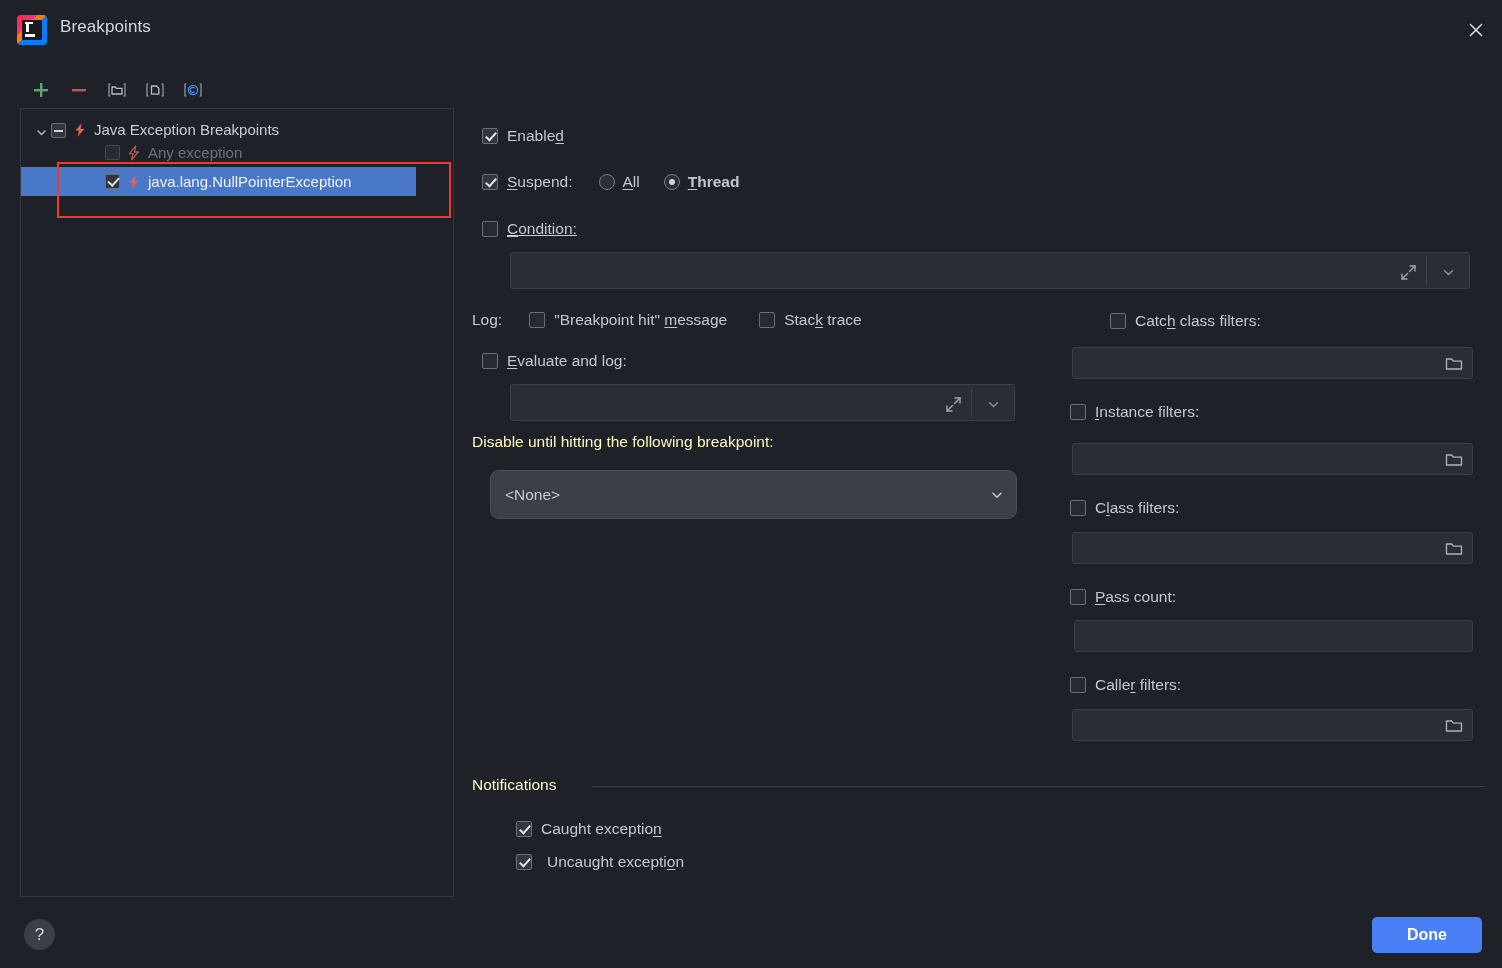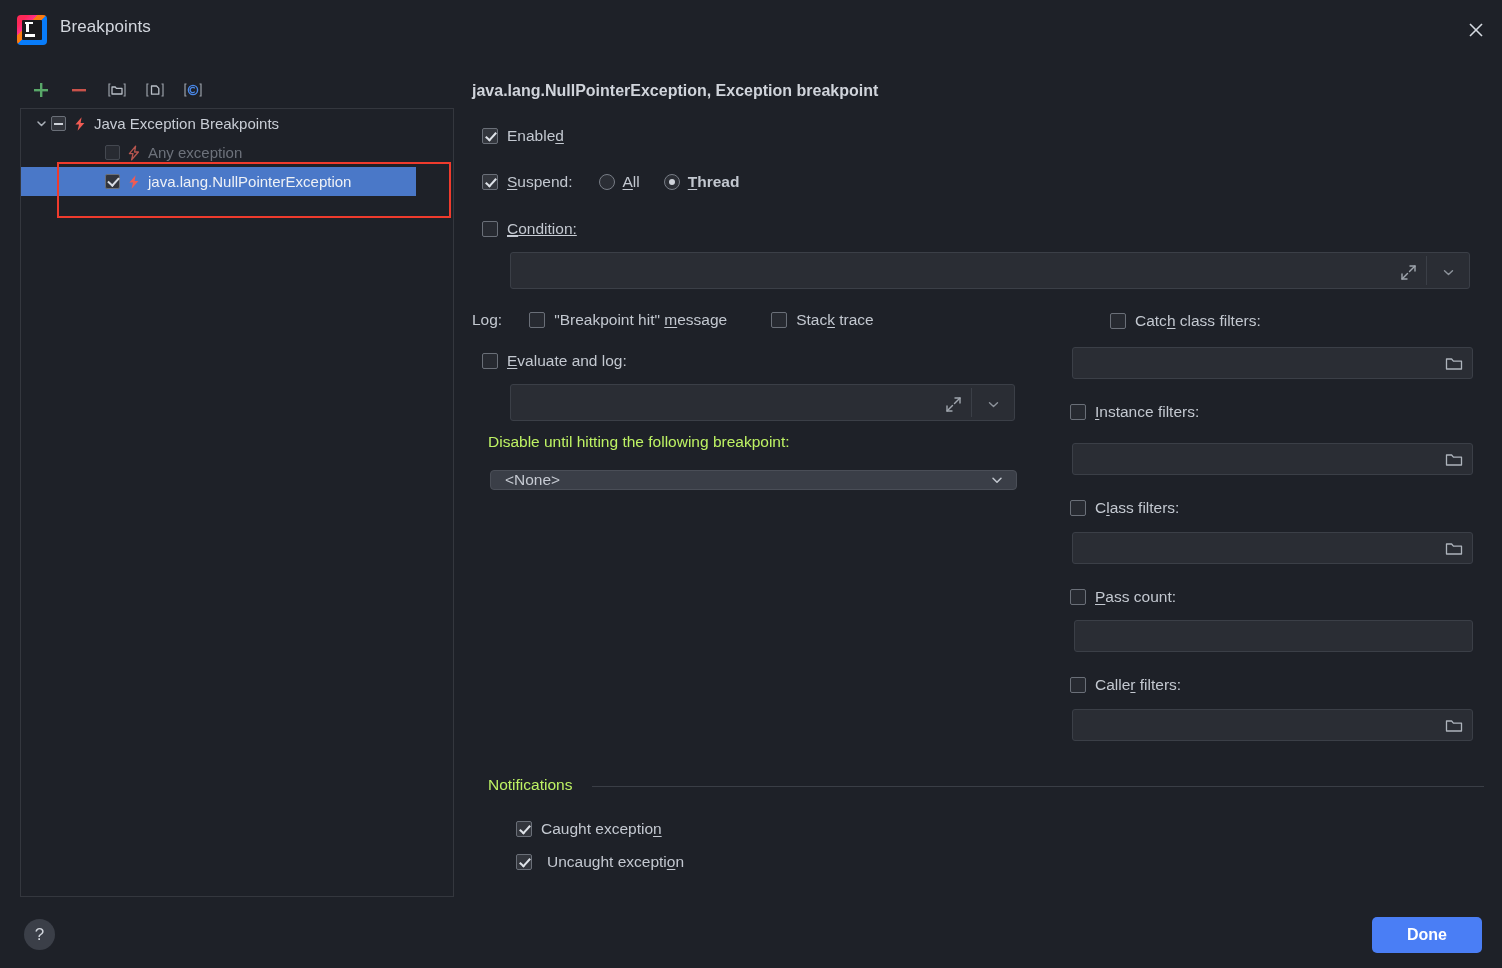--- a/index.html
+++ b/index.html
@@ -228,21 +228,21 @@
     font-size: 15.5px;
     color: #c6cad2;
   }
   .combo .chev {
     position: absolute; right: 12px; top: 50%; transform: translateY(-50%);
     display: flex;
   }
 
   .section-title {
     position: absolute;
-    font-size: 15.5px; color: #bef264; margin-left: 16px;
+    font-size: 15.5px; color: #fef9c3;
   }
   .section-line {
     position: absolute;
     height: 1px; background: #3a3e46;
   }
 
   .done-btn {
     position: absolute; left: 1372px; top: 917px;
     width: 110px; height: 36px;
     background: #4a7ef5;
@@ -302,21 +302,21 @@
       <path d="M3.5 3 L2 3 L2 15 L3.5 15" fill="none" stroke="#9aa0a8" stroke-width="1.2"></path>
       <path d="M16.5 3 L18 3 L18 15 L16.5 15" fill="none" stroke="#9aa0a8" stroke-width="1.2"></path>
       <circle cx="10" cy="9" r="4.6" fill="none" stroke="#4a88e8" stroke-width="1.4"></circle>
       <path d="M11.8 7.4 A2.6 2.6 0 1 0 11.8 10.6" fill="none" stroke="#4a88e8" stroke-width="1.3"></path>
     </svg>
   </div>
 </div>
 
 <div class="tree-panel">
 
-  <div class="tree-row" style="padding-left:10px;">
+  <div class="tree-row" style="padding-left:10px;align-items:flex-end;">
     <span class="twisty">
       <svg width="11" height="11" viewBox="0 0 11 11">
         <path d="M2 4 L5.5 7.5 L9 4" fill="none" stroke="#aab0b8" stroke-width="1.5" stroke-linecap="round" stroke-linejoin="round"></path>
       </svg>
     </span>
     <span class="cb indeterminate"></span>
     <span class="bolt">
       <svg width="16" height="16" viewBox="0 0 16 16">
         <path d="M9.6 1.2 L3.4 8.6 L7.0 8.6 L5.6 14.8 L12.4 7.0 L8.6 7.0 Z" fill="#f05b53"></path>
       </svg>
@@ -346,21 +346,20 @@
 </div>
 
 <div class="red-annot"></div>
 
 <div class="help-btn">
   <span>?</span>
 </div>
 
 <div class="detail">
 
-  <div class="detail-title">java.lang.NullPointerException, Exception breakpoint</div>
 
   <div class="row" style="left:10px; top:49px;">
     <span class="cb-lg checked"></span>
     <span class="lbl"><span>Enable</span><span class="mn">d</span><span></span></span>
   </div>
 
   <div class="row" style="left:10px; top:95px;">
     <span class="cb-lg checked"></span>
     <span class="lbl"><span></span><span class="mn">S</span><span>uspend:</span></span>
     <span style="display:inline-flex; align-items:center; margin-left:26px;">
@@ -394,21 +393,21 @@
       </svg>
     </span>
   </div>
 
   <div class="row" style="left:0px; top:233px;">
     <span class="lbl">Log:</span>
     <span style="display:inline-flex; align-items:center; margin-left:27px;">
       <span class="cb-lg empty"></span>
       <span class="lbl"><span>"Breakpoint hit" </span><span class="mn">m</span><span>essage</span></span>
     </span>
-    <span style="display:inline-flex; align-items:center; margin-left:44px;">
+    <span style="display:inline-flex; align-items:center; margin-left:32px;">
       <span class="cb-lg empty"></span>
       <span class="lbl"><span>Stac</span><span class="mn">k</span><span> trace</span></span>
     </span>
   </div>
 
   <div class="row" style="left:10px; top:274px;">
     <span class="cb-lg empty"></span>
     <span class="lbl"><span></span><span class="mn">E</span><span>valuate and log:</span></span>
   </div>
 
@@ -424,21 +423,21 @@
     </span>
     <span class="icon-btn" style="right:10px; top:10px; width:22px; height:18px;">
       <svg width="13" height="13" viewBox="0 0 13 13">
         <path d="M2.5 4.8 L6.5 8.6 L10.5 4.8" fill="none" stroke="#8d939b" stroke-width="1.4" stroke-linecap="round" stroke-linejoin="round"></path>
       </svg>
     </span>
   </div>
 
   <div class="section-title" style="left:0px; top:355px;">Disable until hitting the following breakpoint:</div>
 
-  <div class="combo" style="left:18px; top:392px; width:527px; height:20px;">
+  <div class="combo" style="left:18px; top:392px; width:527px; height:49px;border-radius:9px;">
     <span>&lt;None&gt;</span>
     <span class="chev">
       <svg width="14" height="14" viewBox="0 0 14 14">
         <path d="M3 5.2 L7 9.2 L11 5.2" fill="none" stroke="#c3c8d0" stroke-width="1.5" stroke-linecap="round" stroke-linejoin="round"></path>
       </svg>
     </span>
   </div>
 
 
   <div class="row" style="left:598px; top:234px;padding-left:40px;">

